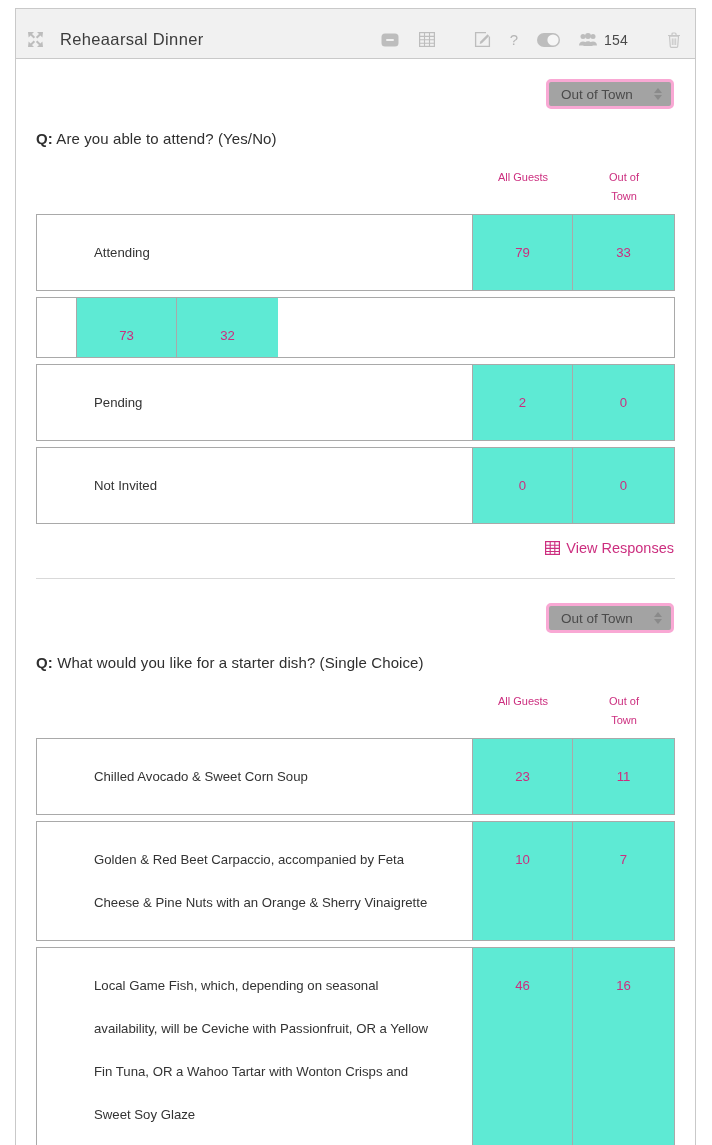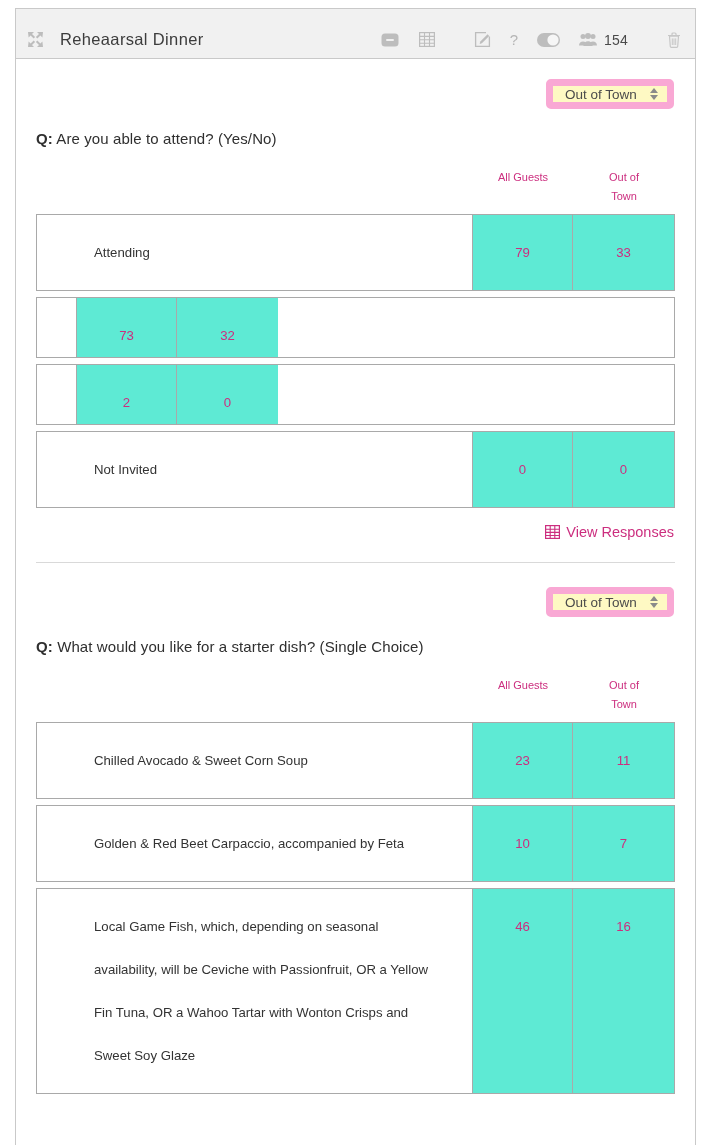--- a/index.html
+++ b/index.html
@@ -93,23 +93,23 @@
 
   .select-row {
     display: flex;
     justify-content: flex-end;
     padding-right: 1px;
   }
   .mac-select {
     position: relative;
     width: 128px;
     height: 30px;
-    border: 7px solid #f9a8d4;
+    border: 3px solid #f9a8d4;
     border-radius: 5px;
-    background: #fef9c3;
+    background: #a3a3a3;
     box-sizing: border-box;
     display: flex;
     align-items: center;
     padding-left: 12px;
     font-size: 13.5px;
     color: #4b4b4b;
   }
   .mac-select .stepper {
     position: absolute;
     right: 9px;
@@ -318,20 +318,23 @@
             <span class="ln">Attending</span>
           </div>
           <div class="res-num">79</div>
           <div class="res-num second">33</div>
         </div>
         <div class="res-row">
           <div class="res-num">73</div>
           <div class="res-num second">32</div>
         </div>
         <div class="res-row">
+          <div class="res-label">
+            <span class="ln">Pending</span>
+          </div>
           <div class="res-num">2</div>
           <div class="res-num second">0</div>
         </div>
         <div class="res-row">
           <div class="res-label">
             <span class="ln">Not Invited</span>
           </div>
           <div class="res-num">0</div>
           <div class="res-num second">0</div>
         </div>
@@ -380,20 +383,21 @@
           <div class="res-label">
             <span class="ln">Chilled Avocado &amp; Sweet Corn Soup</span>
           </div>
           <div class="res-num">23</div>
           <div class="res-num second">11</div>
         </div>
 
         <div class="res-row">
           <div class="res-label">
             <span class="ln">Golden &amp; Red Beet Carpaccio, accompanied by Feta</span>
+            <span class="ln">Cheese &amp; Pine Nuts with an Orange &amp; Sherry Vinaigrette</span>
           </div>
           <div class="res-num">10</div>
           <div class="res-num second">7</div>
         </div>
 
         <div class="res-row">
           <div class="res-label">
             <span class="ln">Local Game Fish, which, depending on seasonal</span>
             <span class="ln">availability, will be Ceviche with Passionfruit, OR a Yellow</span>
             <span class="ln">Fin Tuna, OR a Wahoo Tartar with Wonton Crisps and</span>

